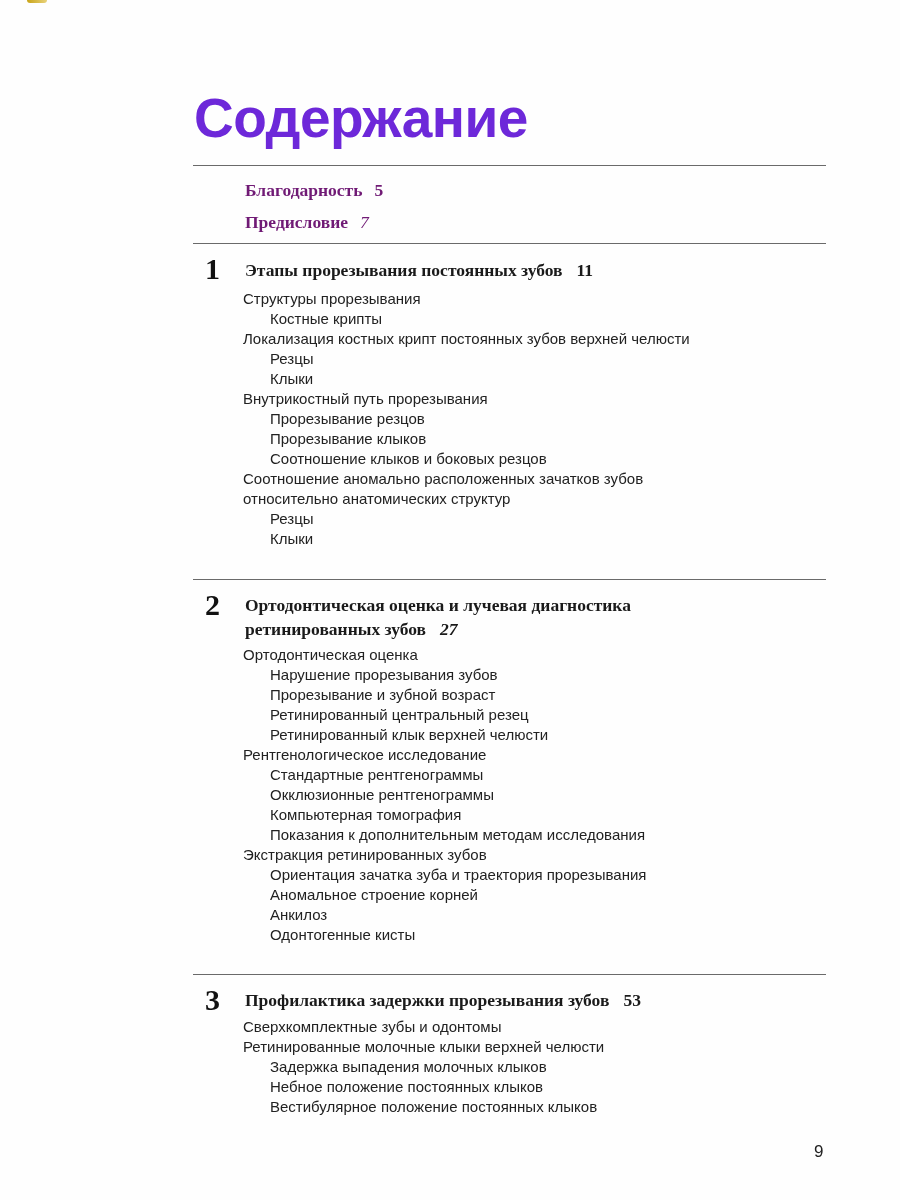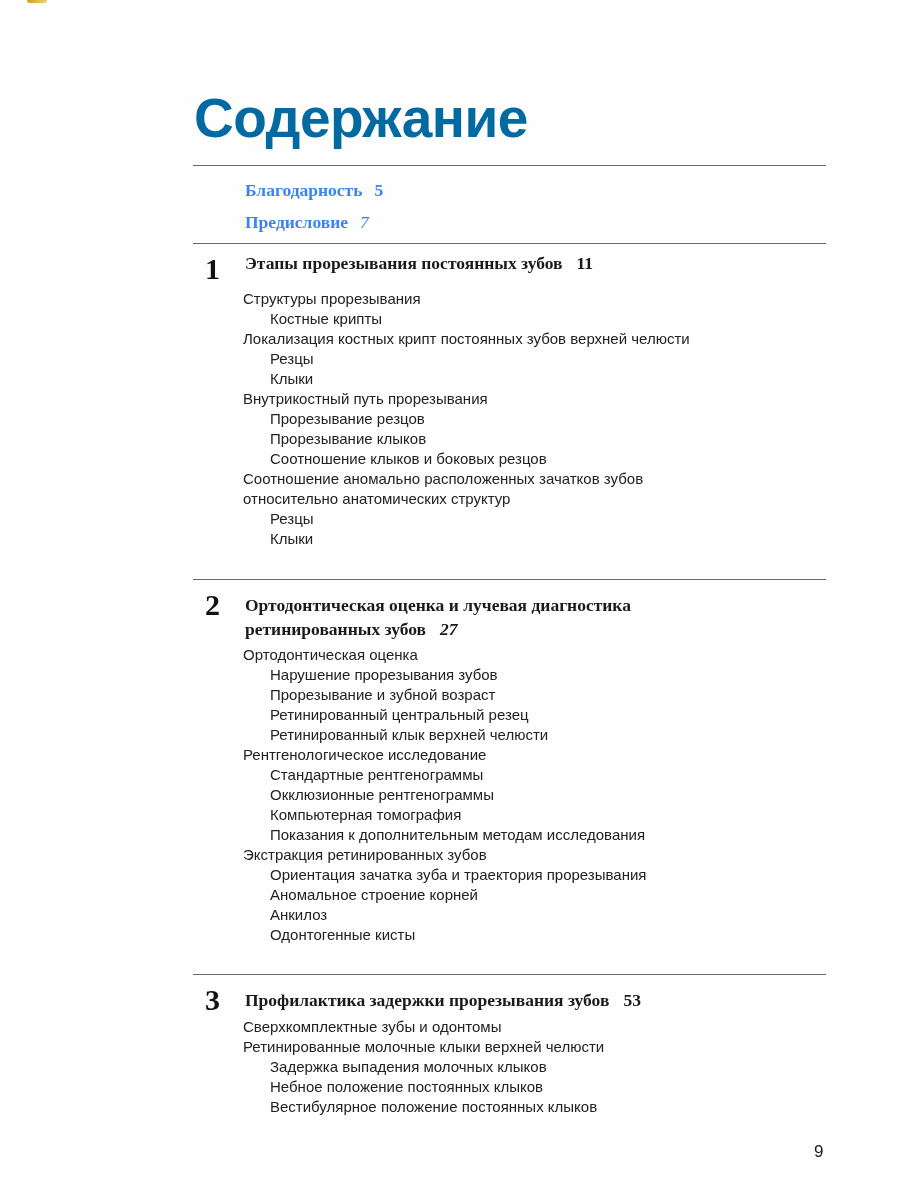--- a/index.html
+++ b/index.html
@@ -11,29 +11,29 @@
     }
     .corner-mark {
       position: absolute; left: 27px; top: 0; width: 20px; height: 3px;
       background: linear-gradient(90deg, #c9a418, #e8d27a);
       border-radius: 0 0 4px 4px;
     }
     .title {
       position: absolute; left: 194px; top: 78px;
       font-family: "Liberation Sans", "DejaVu Sans", sans-serif;
       font-weight: bold; font-size: 55px; letter-spacing: -0.5px;
-      color: #0369a1; margin: 0; line-height: 80px;
+      color: #6d28d9; margin: 0; line-height: 80px;
     }
     .rule {
       position: absolute; left: 193px; width: 633px; height: 0;
       border-top: 1.5px solid #6a6a6a;
     }
     .front-item {
       position: absolute; left: 245px; font-weight: bold; font-size: 17.5px;
-      color: #3b82f6; line-height: 22px;
+      color: #701a75; line-height: 22px;
     }
     .front-item .pg { margin-left: 12px; font-weight: bold; }
     .front-item .pg.it { font-style: italic; font-weight: normal; }
     .chapter-num {
       position: absolute; left: 205px; font-weight: bold; font-size: 30px;
       line-height: 32px; color: #111;
     }
     .chapter-title {
       position: absolute; left: 245px; width: 520px; font-weight: bold;
       font-size: 17.5px; line-height: 24px; color: #1a1a1a;
@@ -65,21 +65,21 @@
 <div class="front-item" style="top:179px">
   <span>Благодарность</span><span class="pg">5</span>
 </div>
 <div class="front-item" style="top:211px">
   <span>Предисловие</span><span class="pg it">7</span>
 </div>
 
 <div class="rule" style="top:243px"></div>
 
 <div class="chapter-num" style="top:253px">1</div>
-<div class="chapter-title" style="top:251px">
+<div class="chapter-title" style="top:258px">
   <span>Этапы прорезывания постоянных зубов</span><span class="pg">11</span>
 </div>
 <ul class="entries" style="top:289px">
   <li class="l1">Структуры прорезывания</li>
   <li class="l2">Костные крипты</li>
   <li class="l1">Локализация костных крипт постоянных зубов верхней челюсти</li>
   <li class="l2">Резцы</li>
   <li class="l2">Клыки</li>
   <li class="l1">Внутрикостный путь прорезывания</li>
   <li class="l2">Прорезывание резцов</li>

